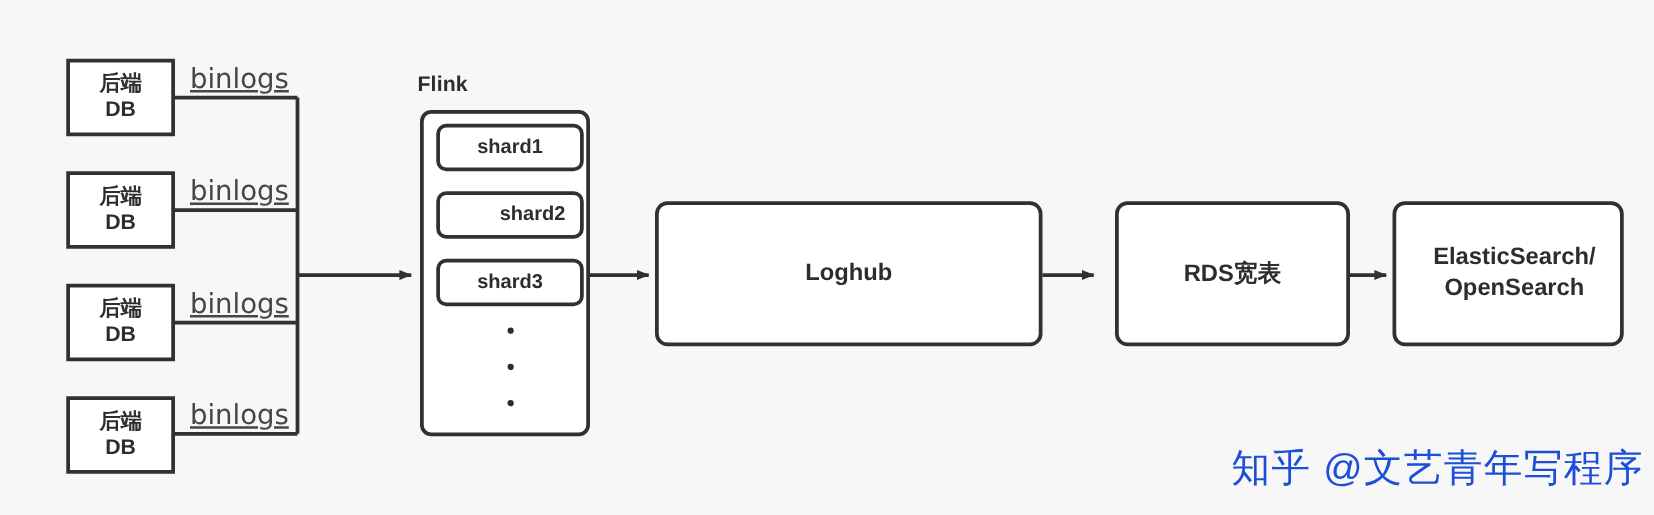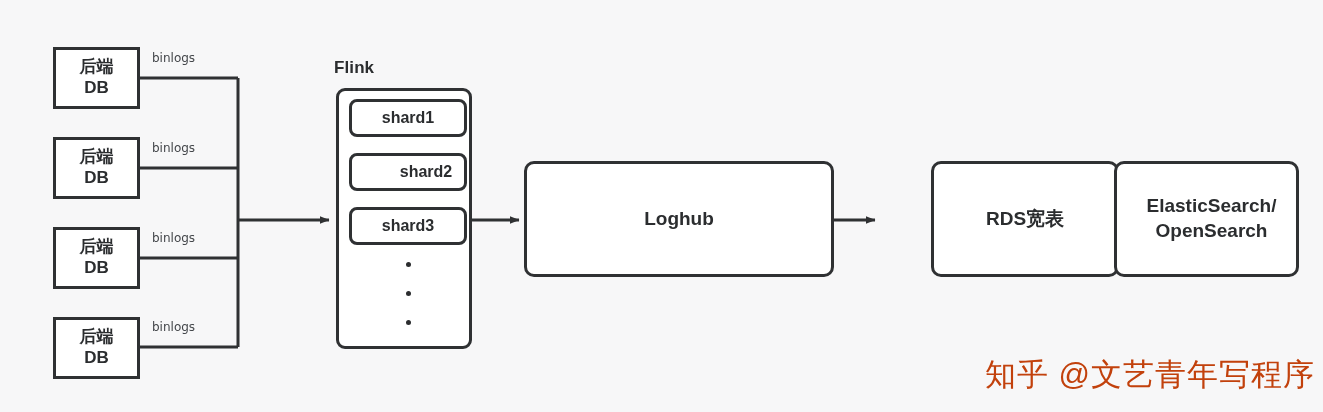--- a/index.html
+++ b/index.html
@@ -115,44 +115,45 @@
     justify-content: center;
     text-align: center;
     font-weight: bold;
     color: #2b2d2f;
   }
   .flink-node {
     left: 508px; top: 161px; width: 310px; height: 116px;
     font-size: 19px;
   }
   .rds-node {
-    left: 915px; top: 161px; width: 188px; height: 116px;
+    left: 876px; top: 161px; width: 188px; height: 116px;
     font-size: 19px;
   }
   .es-node {
     left: 1098px; top: 161px; width: 185px; height: 116px;
     font-size: 19px;
     line-height: 1.3;
     padding-left: 10px;
   }
   .es-node .es-line { display: block; }
   .edge-label {
     position: absolute;
-    font-size: 12px;
+    font-size: 22px;
     color: #43464a;
     font-weight: normal;
     white-space: nowrap;
     font-family: "DejaVu Sans", "Liberation Sans", sans-serif;
+    text-decoration: underline;
   }
   .watermark {
     position: absolute;
     right: 24px;
     bottom: 16px;
     font-size: 31px;
-    color: #c2410c;
+    color: #1d4ed8;
     font-weight: normal;
     letter-spacing: 1px;
     white-space: nowrap;
     user-select: none;
   }
 </style>
 </head>
 <body>
 
 <div id="canvas">

